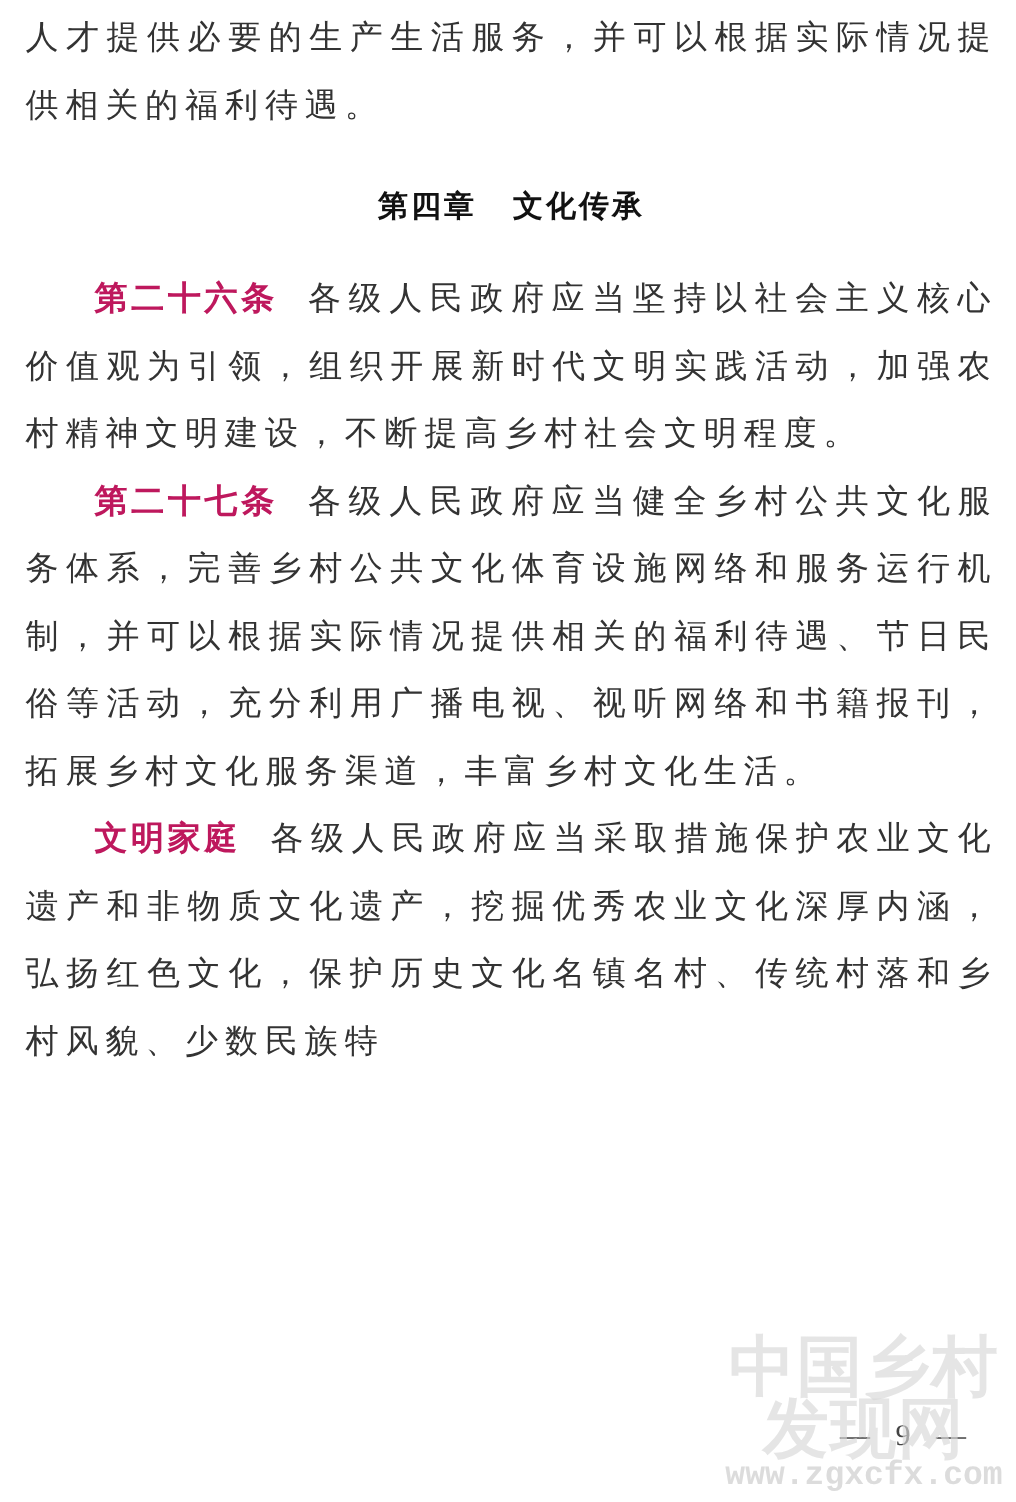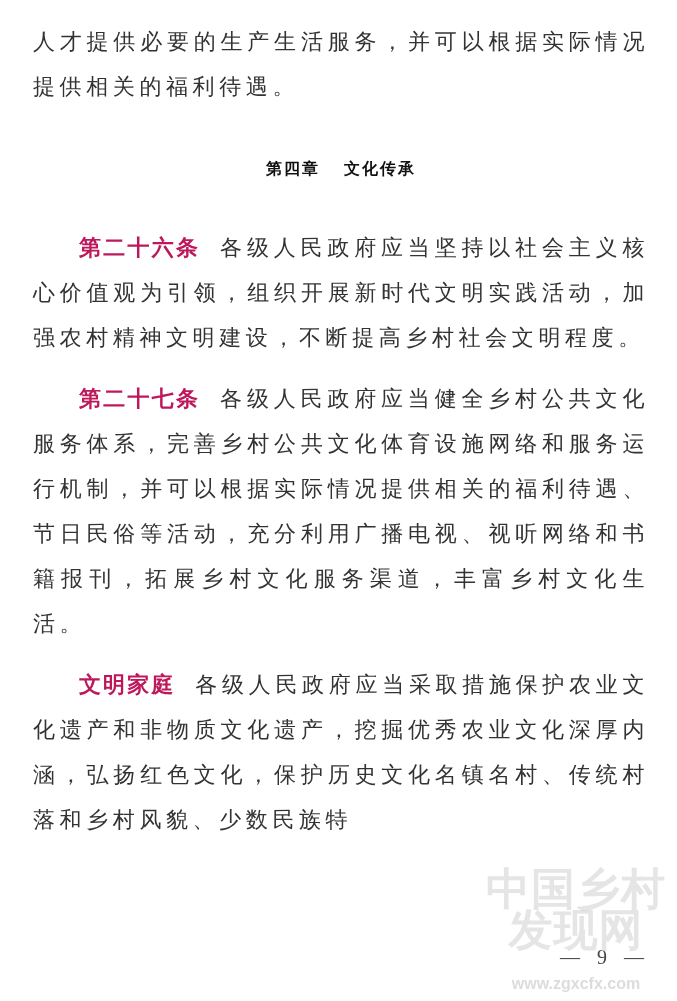--- a/index.html
+++ b/index.html
@@ -19,37 +19,37 @@
       position: absolute;
       left: 17px;
       top: 0;
       width: 648px;
     }
     .para {
       font-size: 22px;
       line-height: 45px;
       letter-spacing: 4.6px;
       text-align: justify;
-      margin: 16px;
+      margin: 0;
       color: #333333;
     }
     .para.indent {
       text-indent: 46px;
     }
     .article-no {
       font-family: "DejaVu Sans", "Liberation Sans", sans-serif;
       font-weight: bold;
       color: #be185d;
       letter-spacing: 2px;
       margin-right: 20px;
     }
     .chapter-title {
       font-family: "DejaVu Sans", "Liberation Sans", sans-serif;
       font-weight: bold;
-      font-size: 16px;
+      font-size: 20px;
       letter-spacing: 2px;
       color: #111111;
       text-align: center;
       margin: 0;
       height: 44px;
       line-height: 44px;
       padding-top: 22px;
       padding-bottom: 18px;
     }
     .chapter-title .gap {
@@ -68,26 +68,25 @@
     }
     .watermark .wm-cn {
       font-family: "DejaVu Serif", serif;
       font-size: 44px;
       line-height: 41px;
       font-weight: bold;
       letter-spacing: 1px;
       color: rgba(215,215,215,0.65);
     }
     .watermark .wm-url {
-      font-family: Liberation Sans, sans-serif;
-      font-size: 16px;
+      font-family: Liberation Mono, monospace;
+      font-size: 22px;
       line-height: 22px;
       font-weight: bold;
       color: rgba(205,205,205,0.7);
-      margin-top: 23px;
     }
     .page-number {
       position: absolute;
       left: 560px;
       top: 946px;
       font-family: "Liberation Serif", serif;
       font-size: 20px;
       color: #444;
       letter-spacing: 6px;
     }

